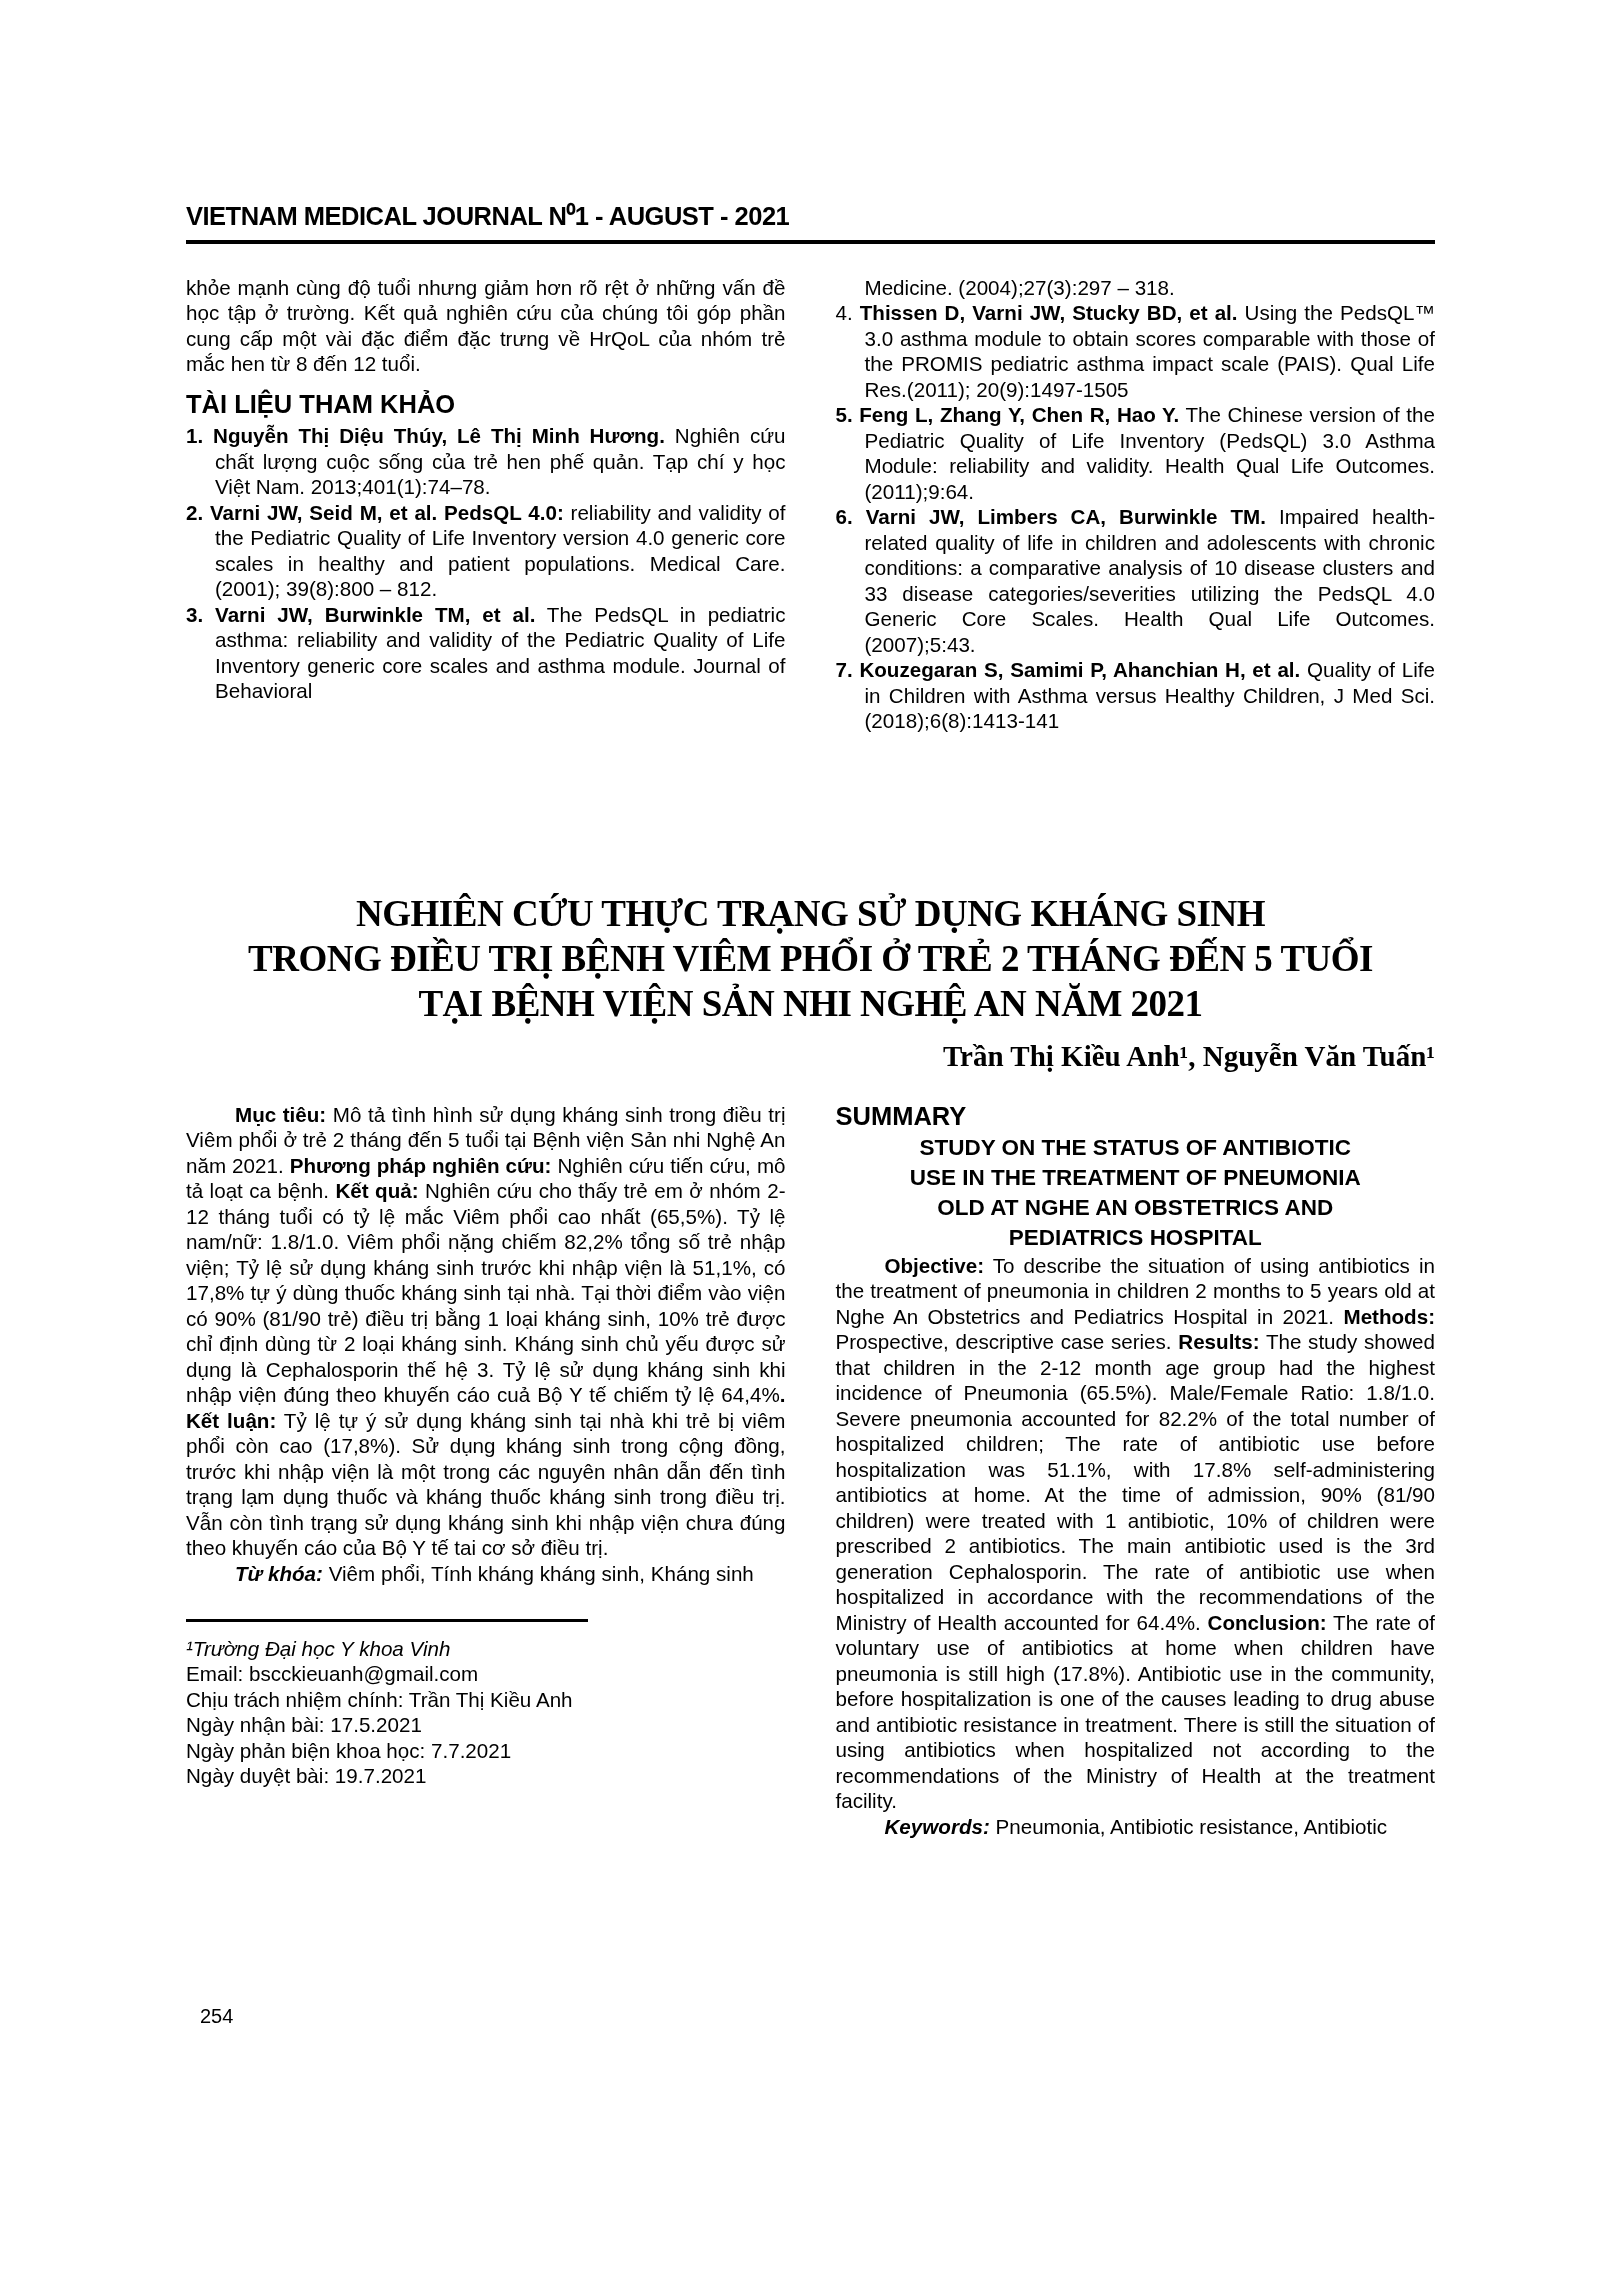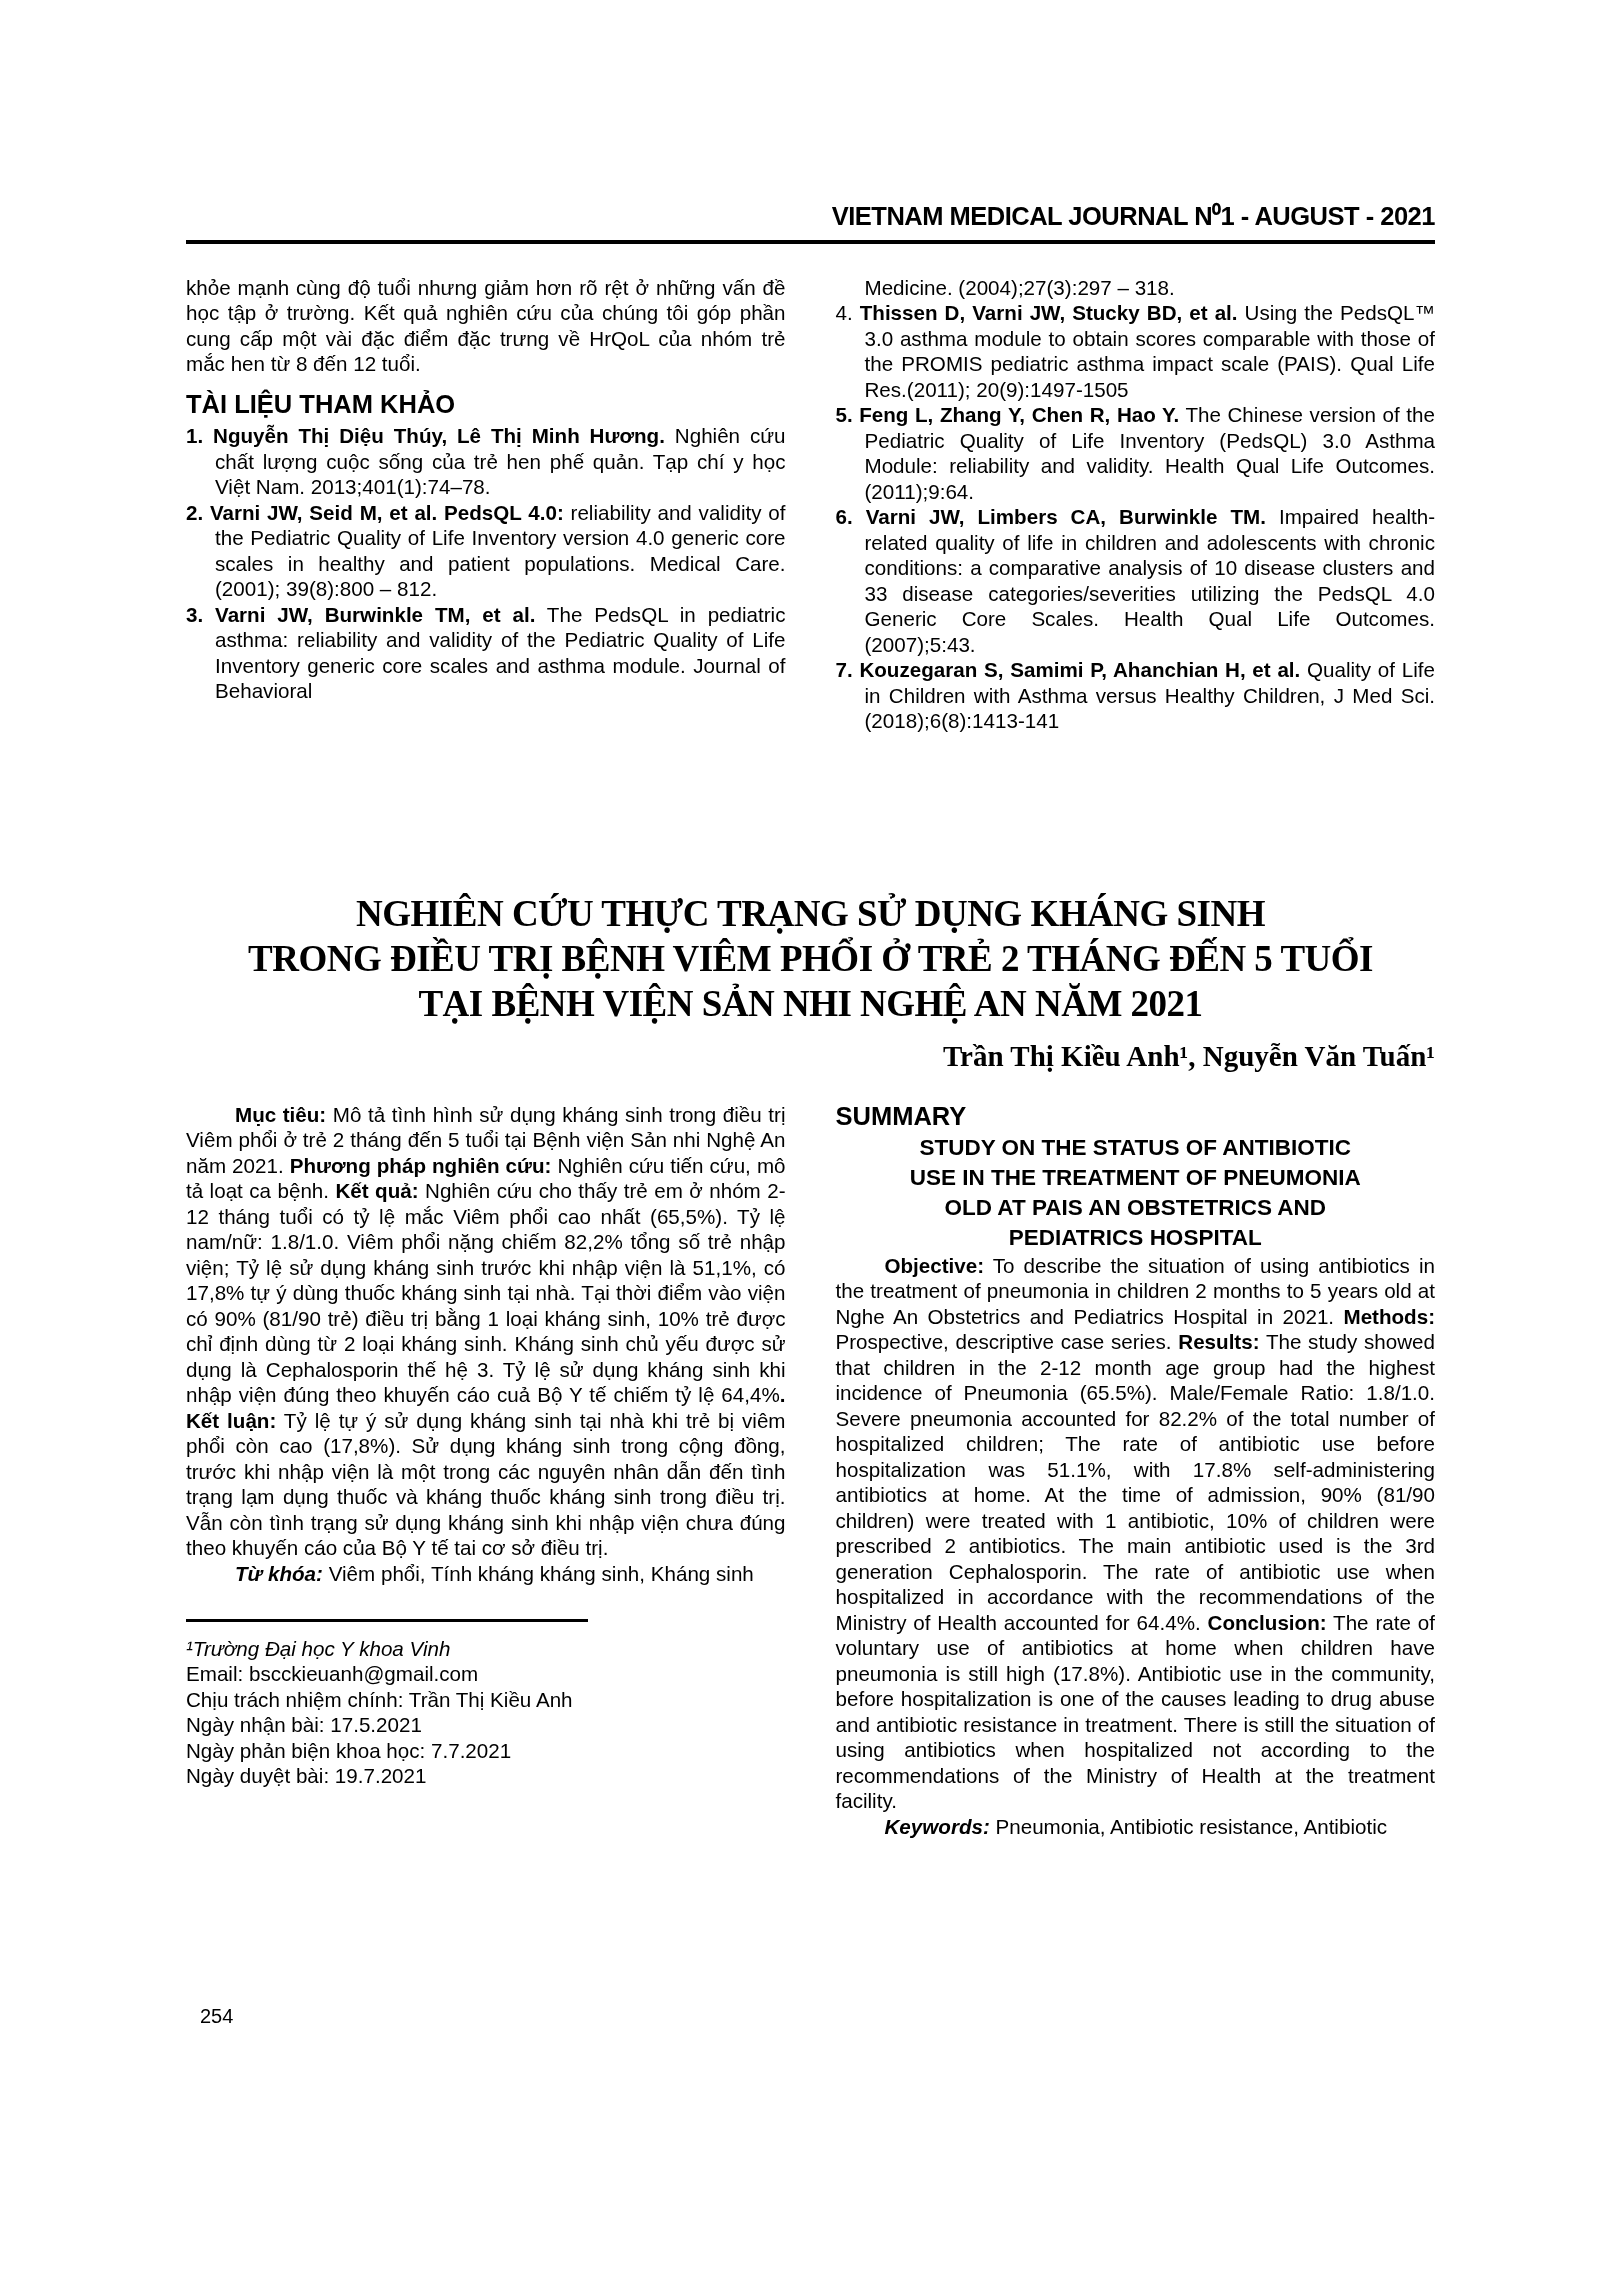--- a/index.html
+++ b/index.html
@@ -7,21 +7,21 @@
     position:relative;
     width:1621px;height:2293px;
     background:#ffffff;color:#000;
     box-sizing:border-box;
     padding:202px 186px 0 186px;
     font-family:"Liberation Sans",sans-serif;
     overflow:hidden;
   }
   
   .journal-title{
-    text-align:right;font-weight:bold;
+    text-align:left;font-weight:bold;
     font-size:25.5px;line-height:29px;letter-spacing:-0.5px;
   }
   .header-rule{height:3.9px;background:#000;margin-top:8.8px;}
   
   .cols{display:flex;gap:50px;}
   .cols.top{margin-top:31px;}
   .cols.bottom{margin-top:27.4px;}
   .col{flex:1 1 0;min-width:0;}
   
   p{margin:0;}
@@ -100,21 +100,21 @@
         <div>Ngày phản biện khoa học: 7.7.2021</div>
         <div>Ngày duyệt bài: 19.7.2021</div>
       </div>
     </div>
 
     <div class="col">
       <h3 class="sum-heading">SUMMARY</h3>
       <div>
         <div class="en-title-line">STUDY ON THE STATUS OF ANTIBIOTIC</div>
         <div class="en-title-line">USE IN THE TREATMENT OF PNEUMONIA</div>
-        <div class="en-title-line">OLD AT PAIS AN OBSTETRICS AND</div>
+        <div class="en-title-line">OLD AT NGHE AN OBSTETRICS AND</div>
         <div class="en-title-line">PEDIATRICS HOSPITAL</div>
       </div>
       <p class="par"><span style="font-weight: bold;">Objective:</span><span> To describe the situation of using antibiotics in the treatment of pneumonia in children 2 months to 5 years old at Nghe An Obstetrics and Pediatrics Hospital in 2021. </span><span style="font-weight: bold;">Methods:</span><span> Prospective, descriptive case series. </span><span style="font-weight: bold;">Results:</span><span> The study showed that children in the 2-12 month age group had the highest incidence of Pneumonia (65.5%). Male/Female Ratio: 1.8/1.0. Severe pneumonia accounted for 82.2% of the total number of hospitalized children; The rate of antibiotic use before hospitalization was 51.1%, with 17.8% self-administering antibiotics at home. At the time of admission, 90% (81/90 children) were treated with 1 antibiotic, 10% of children were prescribed 2 antibiotics. The main antibiotic used is the 3rd generation Cephalosporin. The rate of antibiotic use when hospitalized in accordance with the recommendations of the Ministry of Health accounted for 64.4%. </span><span style="font-weight: bold;">Conclusion:</span><span> The rate of voluntary use of antibiotics at home when children have pneumonia is still high (17.8%). Antibiotic use in the community, before hospitalization is one of the causes leading to drug abuse and antibiotic resistance in treatment. There is still the situation of using antibiotics when hospitalized not according to the recommendations of the Ministry of Health at the treatment facility.</span></p>
       <p class="par"><span style="font-weight: bold; font-style: italic; margin-top: 32px;">Keywords:</span><span> Pneumonia, Antibiotic resistance, Antibiotic</span></p>
     </div>
   </section>
 
   <div class="page-number">254</div>
 </div>
 

